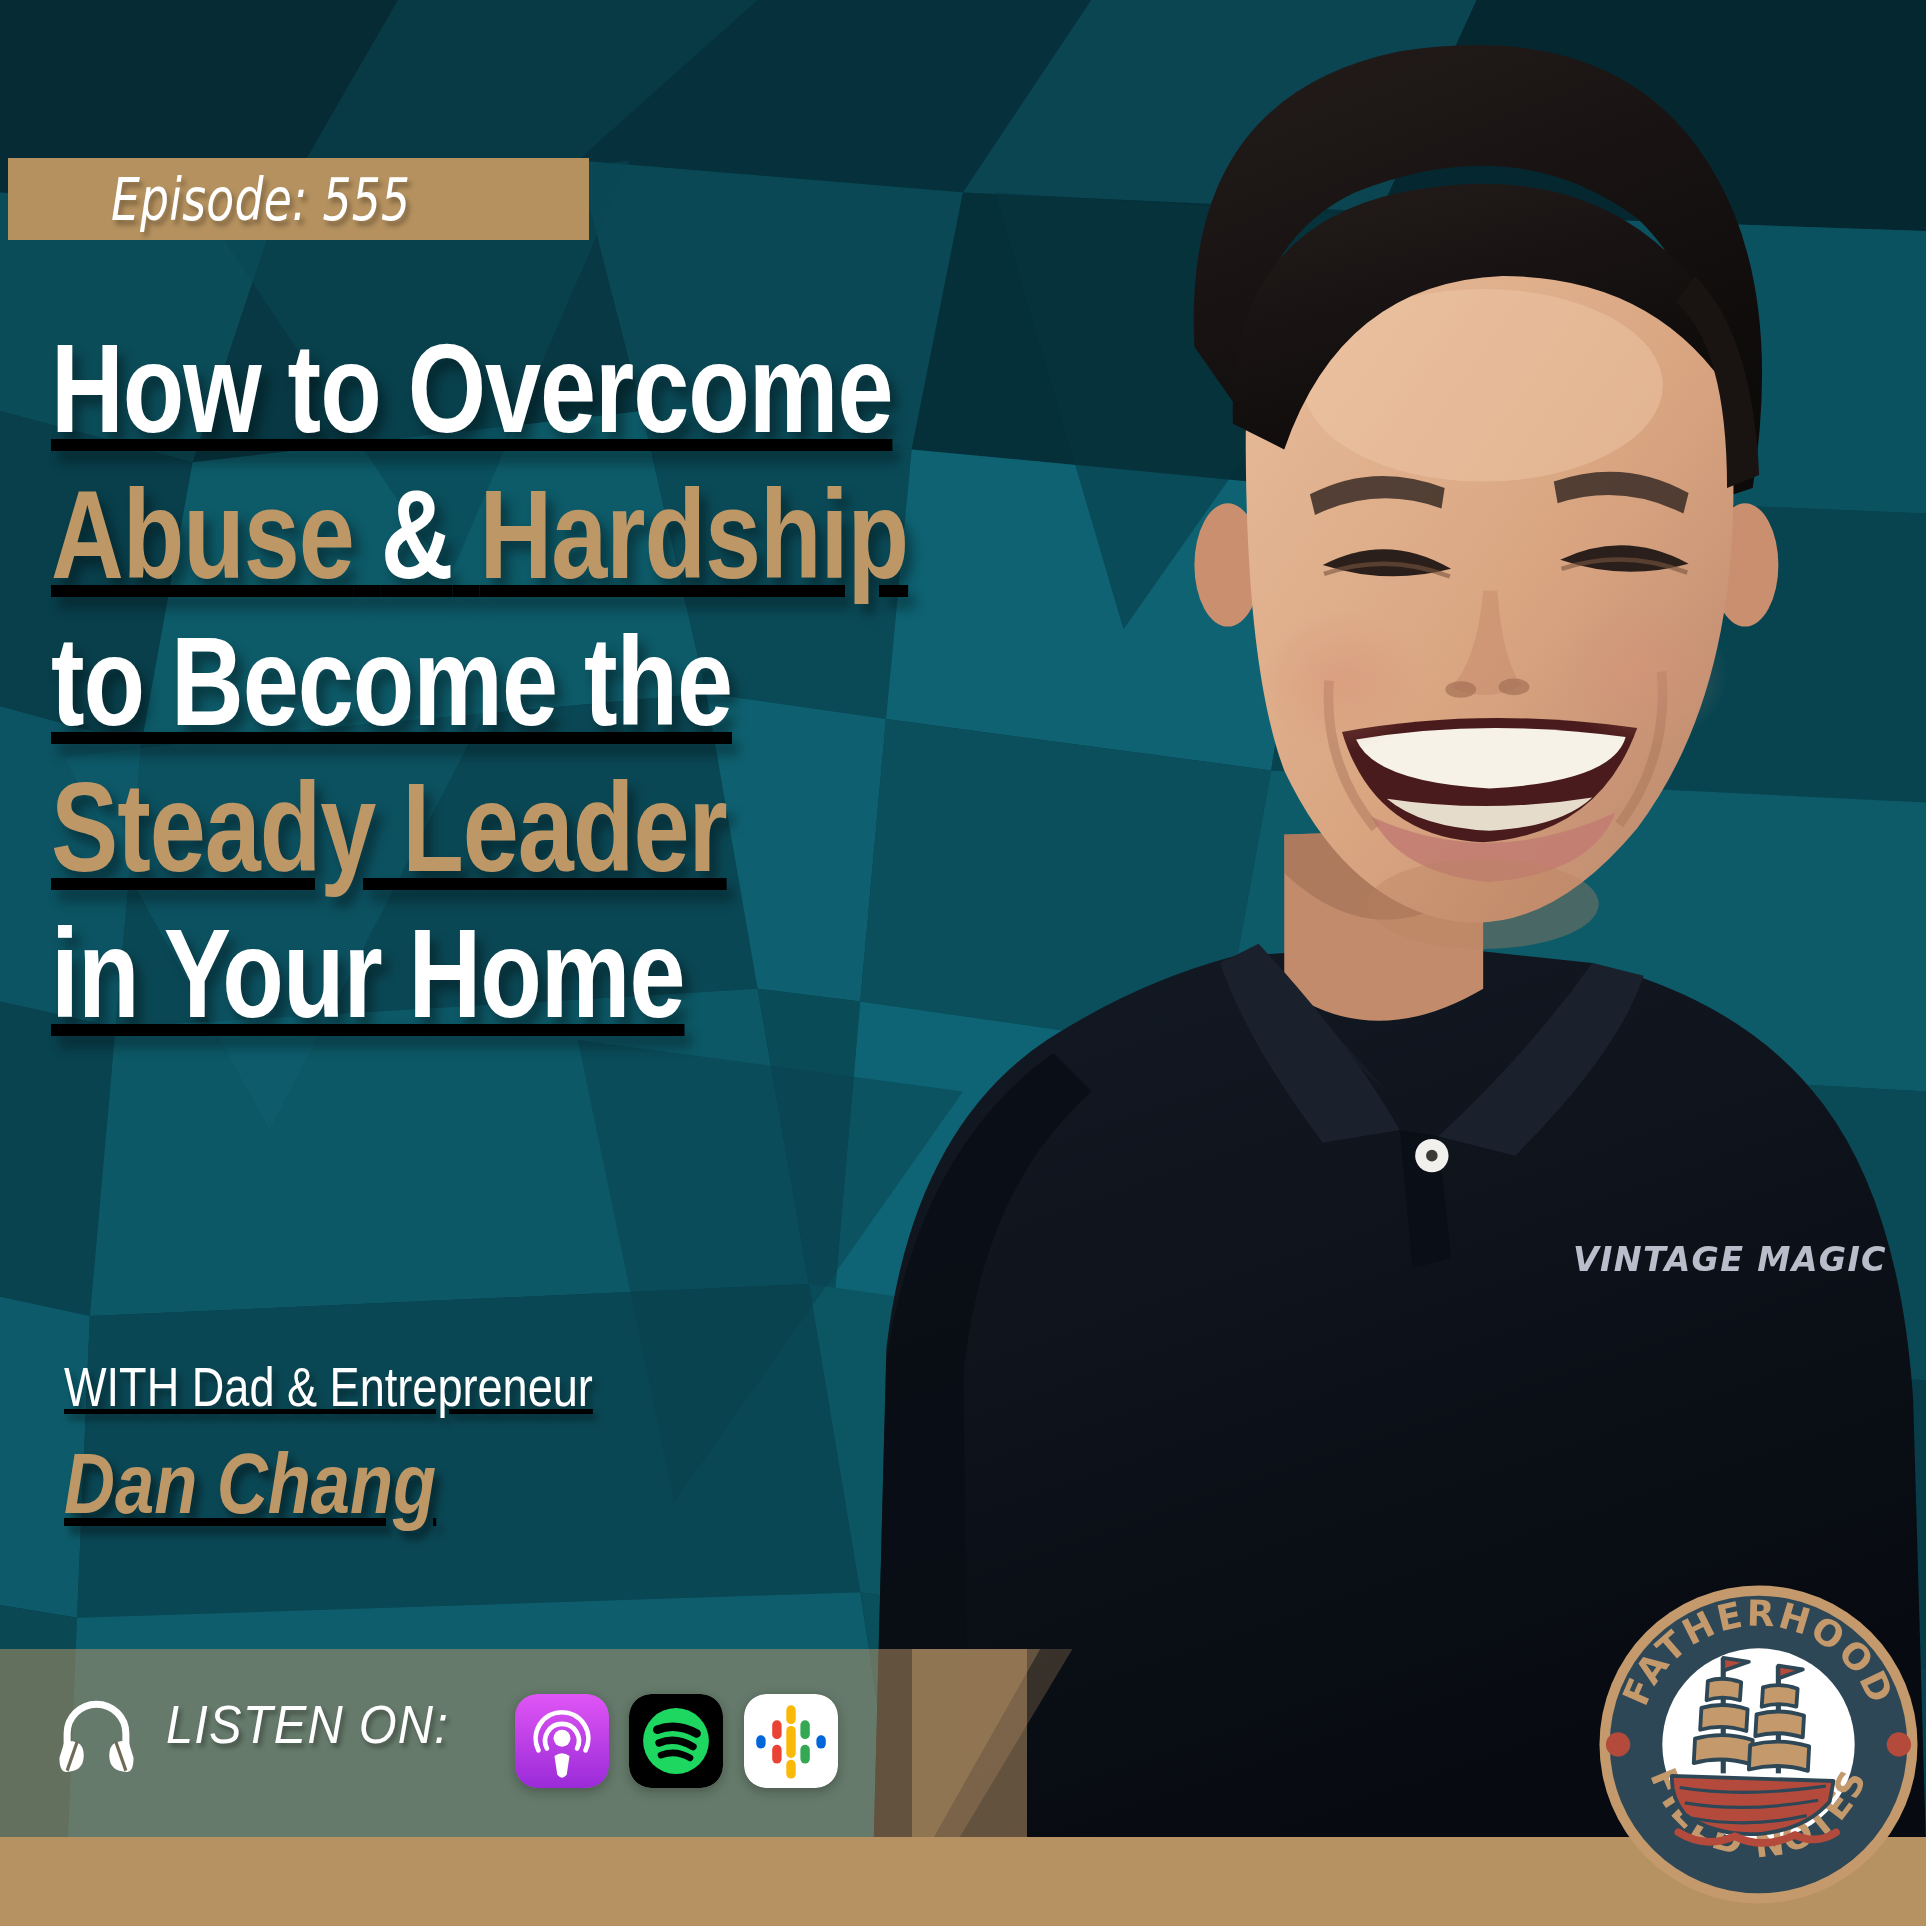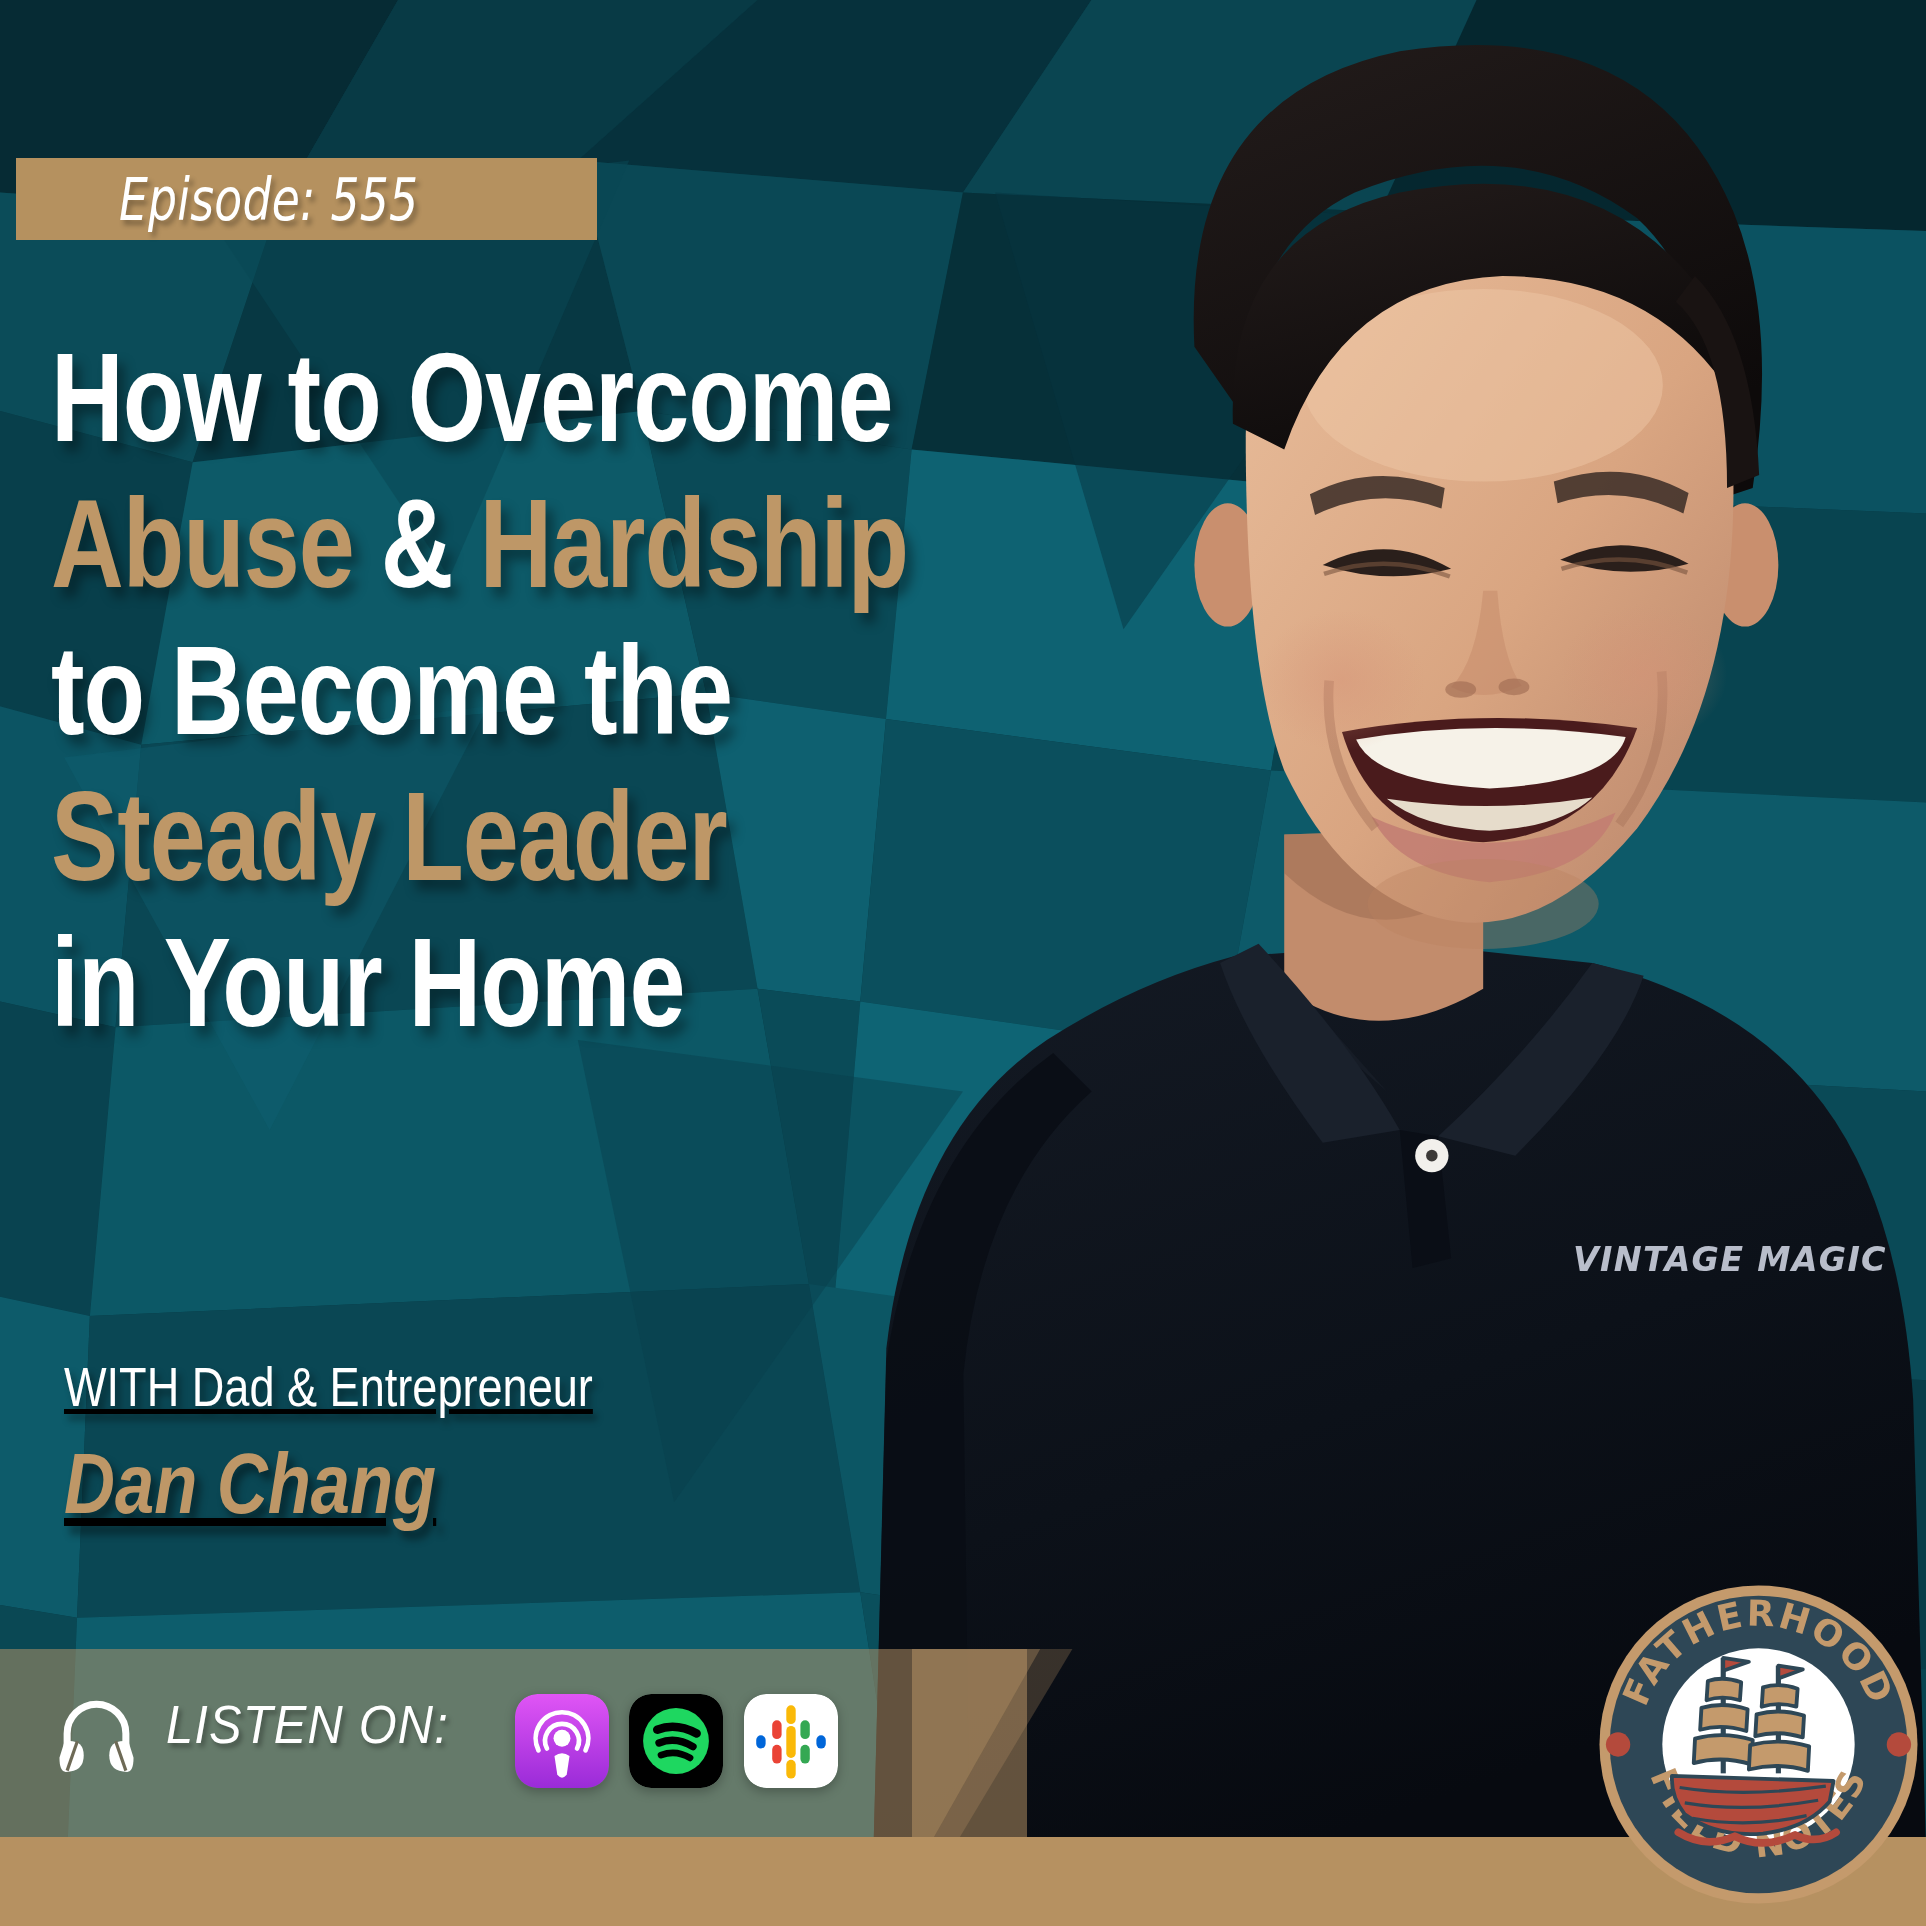--- a/index.html
+++ b/index.html
@@ -16,41 +16,41 @@
   
   .bg{position:absolute;inset:0;}
   .bg svg{display:block;width:100%;height:100%;}
 
   
   .portrait{position:absolute;left:835px;top:0;width:1091px;height:1849px;font-style:italic;}
   .portrait svg{display:block;width:100%;height:100%;}
 
   
   .episode-badge{
-    position:absolute;left:16px;top:158px;width:581px;height:82px;
+    position:absolute;left:8px;top:158px;width:581px;height:82px;
     background:#B5915F;
     display:flex;align-items:center;
   }
   .episode-badge span{
     color:#ffffff;
     font-style:italic;
     font-weight:400;
     font-size:59px;
     letter-spacing:0.3px;
     margin-left:103px;
     font-family:"DejaVu Sans Condensed","Liberation Sans", sans-serif;
     transform:scaleX(.86);
     transform-origin:left center;
     white-space:nowrap;
     text-shadow:3.9px 4.5px 5.8px rgba(0,0,0,.30);
   }
 
   
   .title-block{
-    position:absolute;left:51px;top:329px;width:1258px;
+    position:absolute;left:51px;top:320px;width:1258px;text-decoration:underline;
   }
   .title-line{
     font-weight:bold;
     font-size:126px;
     line-height:1.10;
     letter-spacing:-1.3px;
     white-space:nowrap;
     transform:scaleX(.80);
     transform-origin:left center;
     text-shadow:9px 10.3px 13px rgba(0,0,0,.38);

